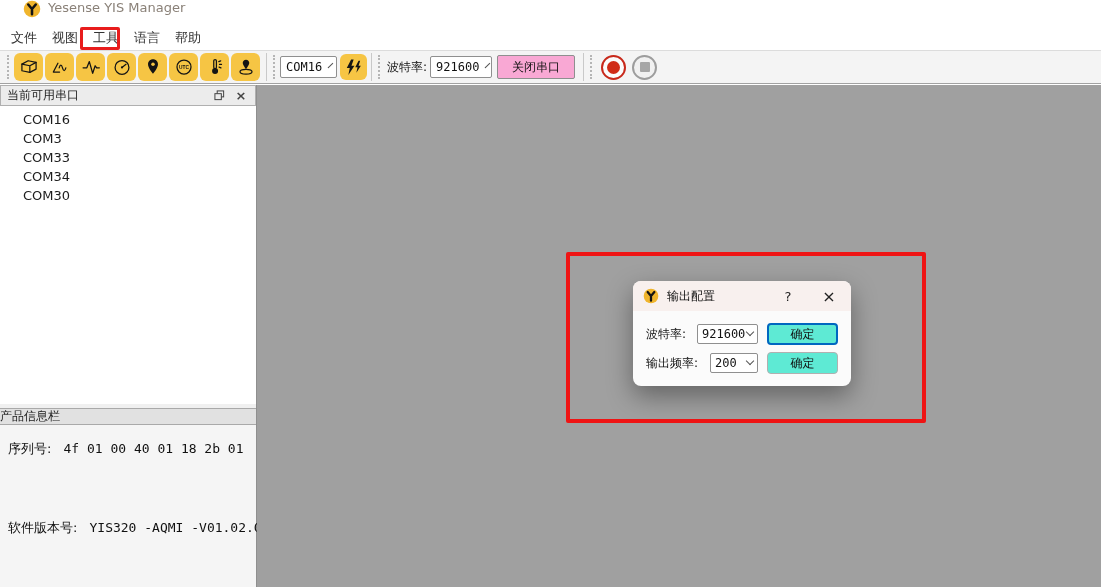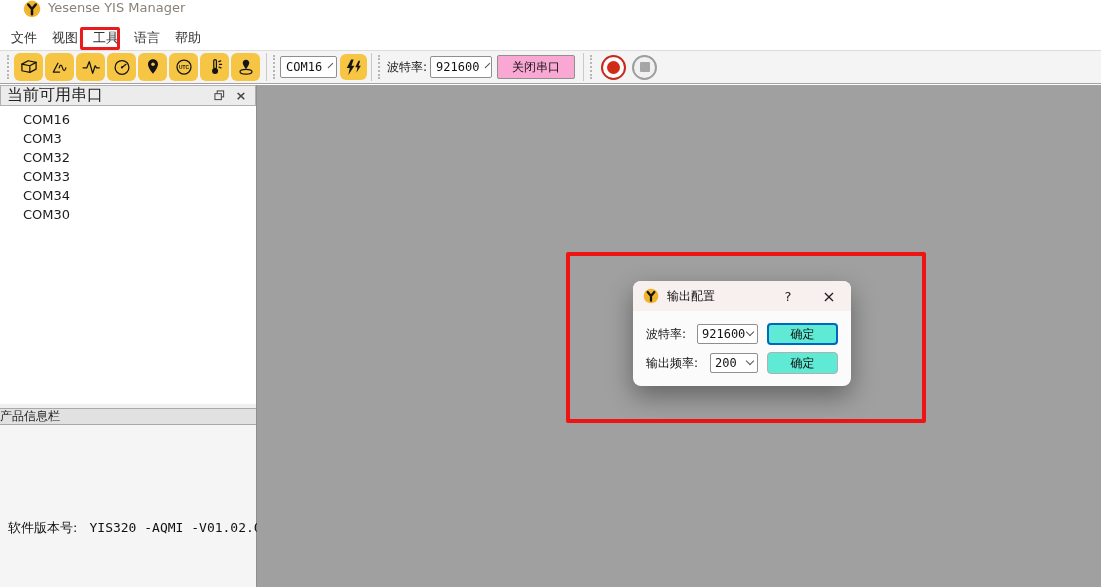--- a/index.html
+++ b/index.html
@@ -43,21 +43,21 @@
   .stop-btn { width:25px; height:25px; border-radius:50%; border:2px solid #9d9d9d; background:#f1f1f1;
               display:flex; align-items:center; justify-content:center; margin-left:6px; cursor:pointer; }
   .stop-sq { width:10px; height:10px; background:#a6a6a6; border-radius:1px; }
 
   
   .content { position:absolute; top:85px; left:0; right:0; bottom:0; display:flex; }
   .left-panel { width:257px; flex:0 0 257px; display:flex; flex-direction:column;
                 border-right:1px solid #8f8f8f; background:#fff; }
   .dock-header { height:21px; background:#ececec; border:1px solid #b0b0b0;
                  display:flex; align-items:center; padding:0 6px; }
-  .dock-header .dock-title { font-size:16px; color:#222; flex:1; }
+  .dock-header .dock-title { font-size:12px; color:#222; flex:1; }
   .dock-btn { width:16px; height:14px; display:flex; align-items:center; justify-content:center;
               color:#444; cursor:pointer; margin-left:6px; }
   .dock-btn svg { display:block; }
   .dock-close { font-size:13px; line-height:12px; color:#444; font-weight:bold; }
   .port-list { flex:1; background:#fff; padding-top:4px; overflow:hidden; }
   .port-item { height:19px; line-height:19px; padding-left:23px; font-size:13px; color:#1c1c1c; cursor:pointer; }
   .dock-gap { height:4px; background:#f0f0f0; }
   .info-header { height:17px; background:#e1e1e1; border-top:1px solid #a9a9a9; border-bottom:1px solid #a9a9a9;
                  font-size:12px; color:#222; line-height:15px; }
   .info-body { height:162px; background:#f5f5f5; position:relative; }
@@ -218,28 +218,31 @@
             <rect x="1" y="4" width="7" height="6.5" fill="#ececec" stroke="#444" stroke-width="1.1"></rect>
           </svg>
         </span>
         <span class="dock-btn dock-close">
           <span>×</span>
         </span>
       </div>
       <div class="port-list">
         <div class="port-item">COM16</div>
         <div class="port-item">COM3</div>
-        <div class="port-item">COM32</div>
         <div class="port-item">COM33</div>
         <div class="port-item">COM34</div>
         <div class="port-item">COM30</div>
       </div>
       <div class="dock-gap"></div>
       <div class="info-header">产品信息栏</div>
       <div class="info-body">
+        <div class="info-row row-serial">
+          <span class="lbl">序列号:</span>
+          <span class="val">4f 01 00 40 01 18 2b 01</span>
+        </div>
         <div class="info-row row-version">
           <span class="lbl">软件版本号:</span>
           <span class="val">YIS320 -AQMI -V01.02.03;</span>
         </div>
       </div>
     </div>
 
     <div class="main-area"></div>
   </div>
 

